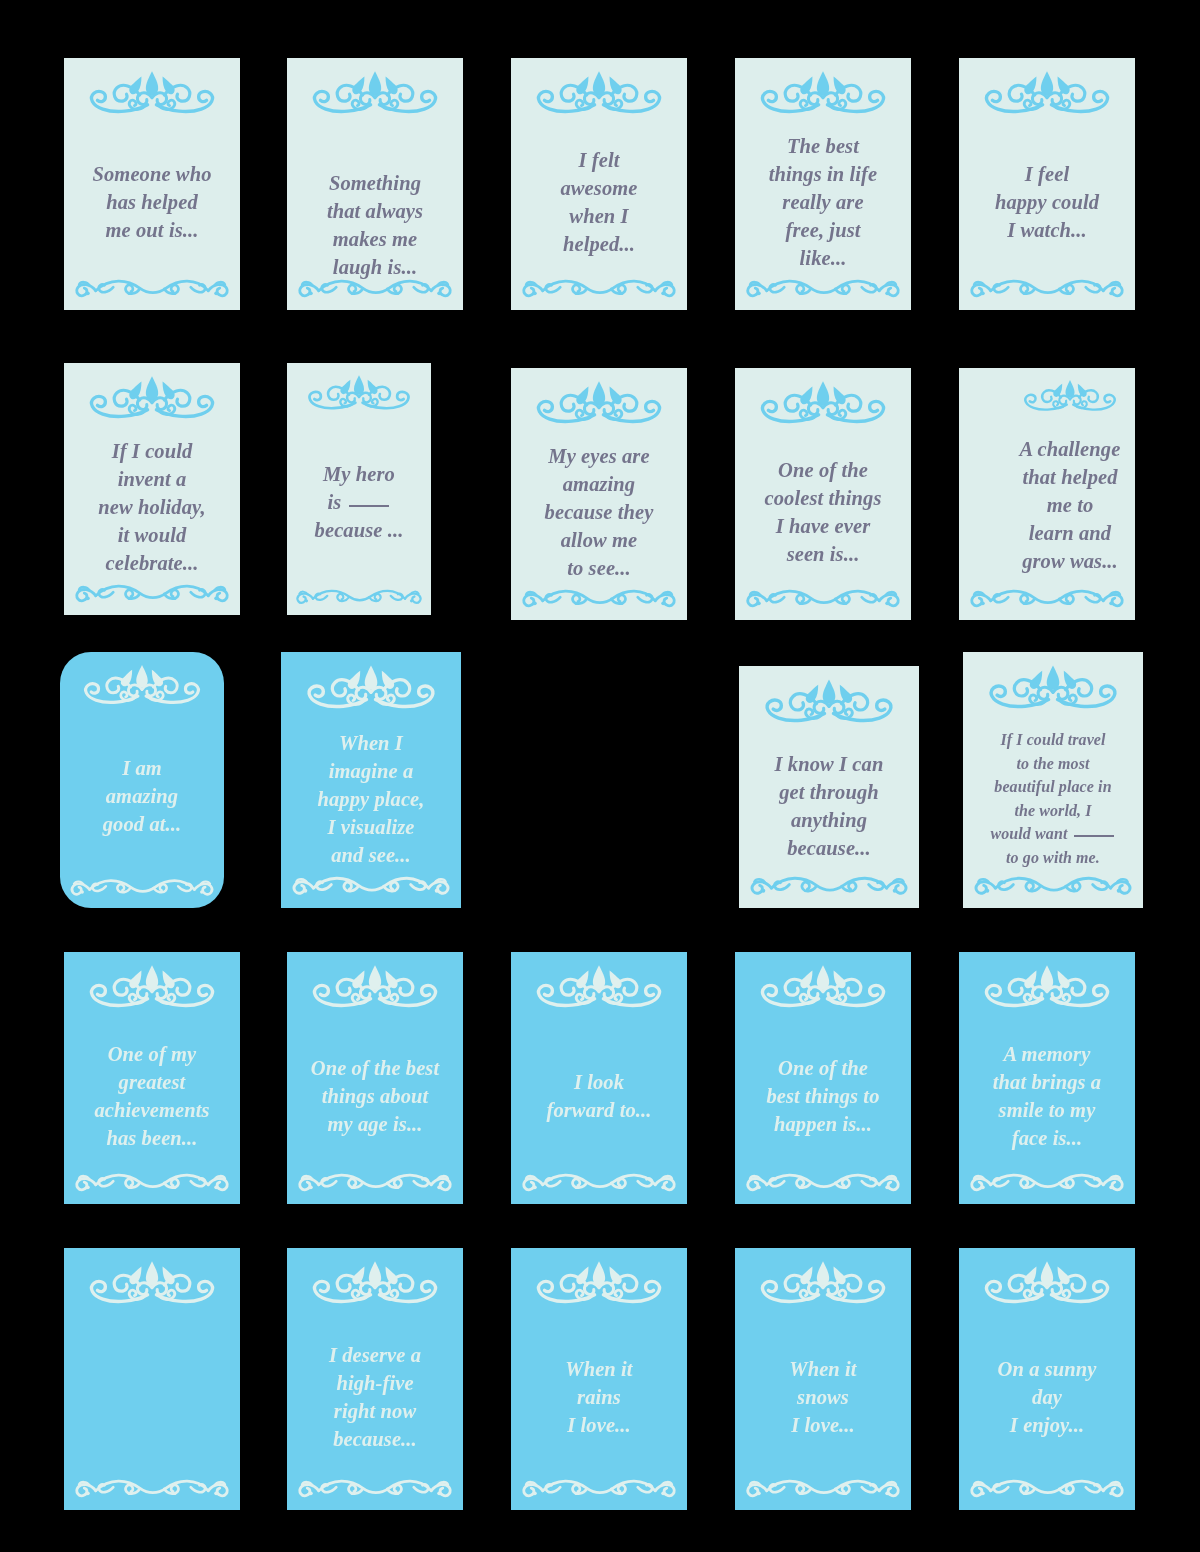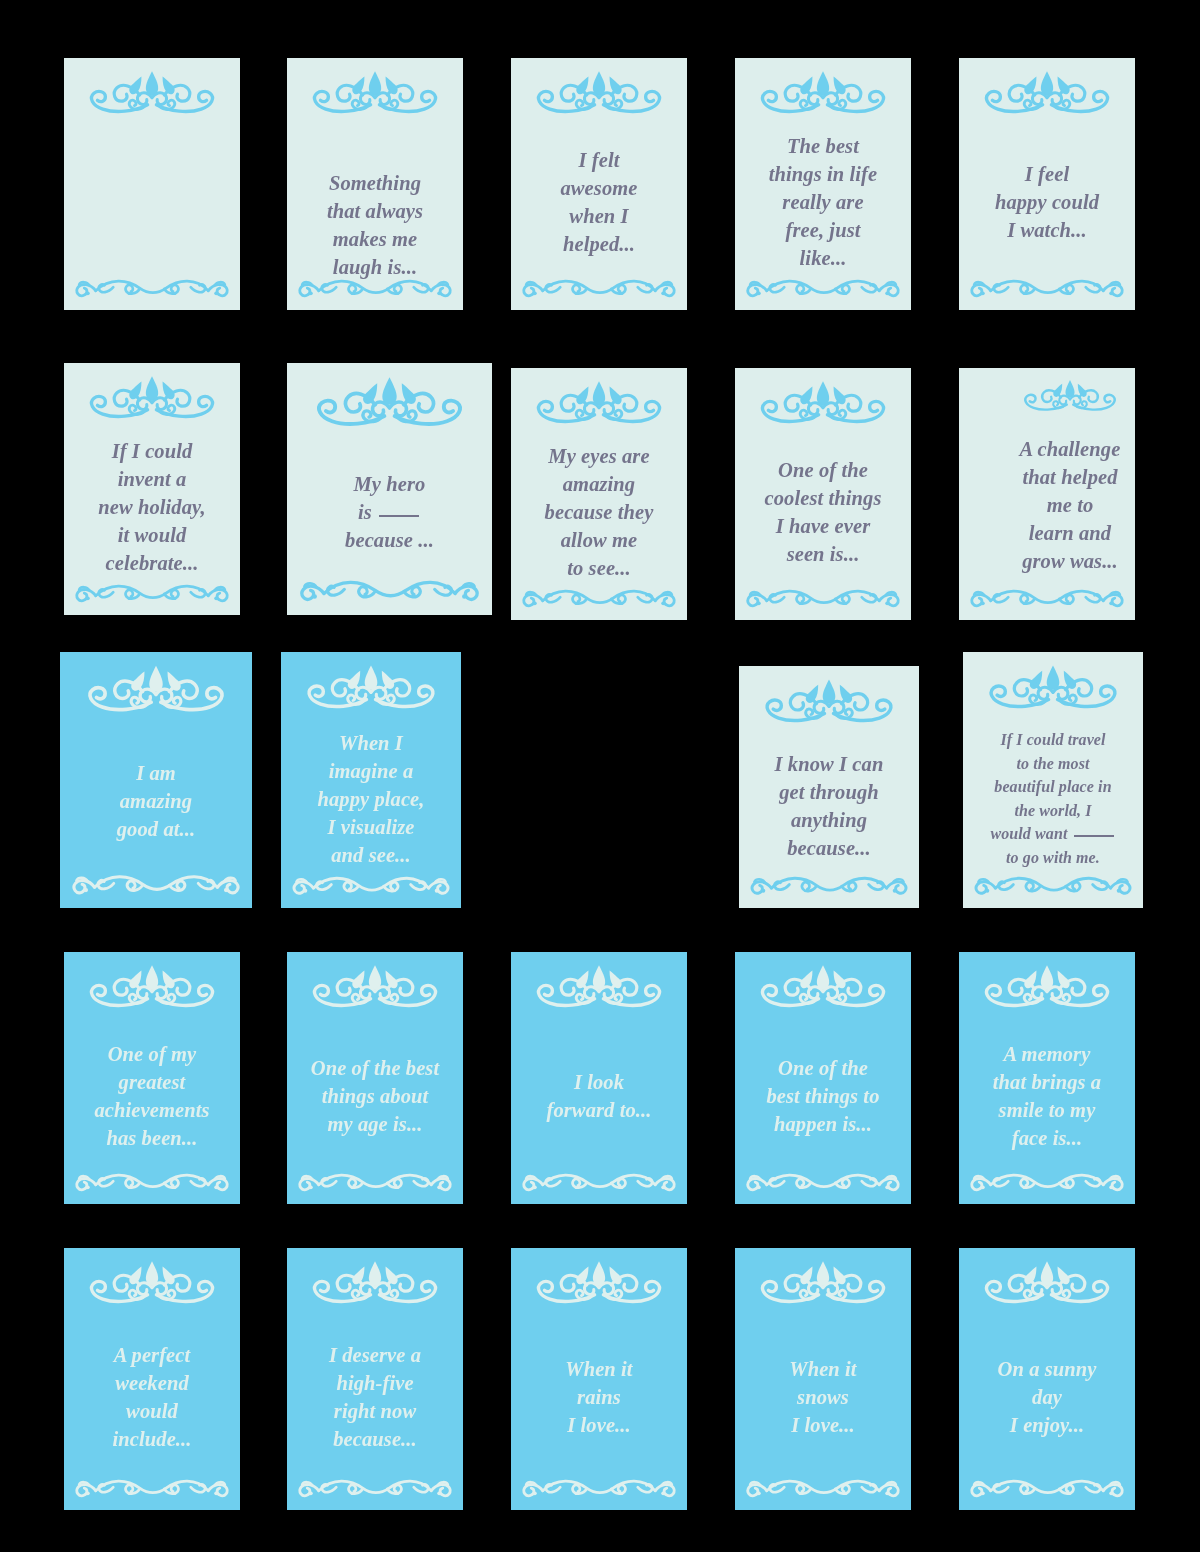--- a/index.html
+++ b/index.html
@@ -91,20 +91,25 @@
           <path d="M100 36 C96 30 90 29 86 32 C82 35 83 41 87 43 C91 45 95 42 94 38" stroke="#6fcfee" fill="none" stroke-linecap="round" stroke-width="3.4"></path>
           <path d="M100 36 C104 30 110 29 114 32 C118 35 117 41 113 43 C109 45 105 42 106 38" stroke="#6fcfee" fill="none" stroke-linecap="round" stroke-width="3.4"></path>
           <path d="M86 33 C78 22 66 19 60 25 C54 31 58 40 65 40 C70 40 73 36 71 32" stroke="#6fcfee" fill="none" stroke-linecap="round" stroke-width="3.6"></path>
           <path d="M114 33 C122 22 134 19 140 25 C146 31 142 40 135 40 C130 40 127 36 129 32" stroke="#6fcfee" fill="none" stroke-linecap="round" stroke-width="3.6"></path>
           <path d="M95 44 C80 52 58 54 44 49 C32 45 28 36 34 31 C39 27 47 29 47 35 C47 40 42 42 38 39" stroke="#6fcfee" fill="none" stroke-linecap="round" stroke-width="3.8"></path>
           <path d="M105 44 C120 52 142 54 156 49 C168 45 172 36 166 31 C161 27 153 29 153 35 C153 40 158 42 162 39" stroke="#6fcfee" fill="none" stroke-linecap="round" stroke-width="3.8"></path>
           <path d="M92 45 C88 50 80 51 76 47 C72 43 75 38 79 39 C82 40 83 44 80 45" stroke="#6fcfee" fill="none" stroke-linecap="round" stroke-width="3.2"></path>
           <path d="M108 45 C112 50 120 51 124 47 C128 43 125 38 121 39 C118 40 117 44 120 45" stroke="#6fcfee" fill="none" stroke-linecap="round" stroke-width="3.2"></path>
         </svg>
       </div>
+      <div class="card-text">
+        <span class="ln">Someone who</span>
+        <span class="ln">has helped</span>
+        <span class="ln">me out is...</span>
+      </div>
       <div style="position: absolute; left: 0px; bottom: 6px; width: 100%;">
         <svg class="orn-bottom" viewBox="0 0 200 34" preserveAspectRatio="xMidYMid meet" aria-hidden="true" style="position: static;">
           <path d="M36 19 C52 4 72 6 86 16 C96 23 106 23 116 16 C130 6 150 4 164 19" stroke="#6fcfee" fill="none" stroke-linecap="round" stroke-width="3.2"></path>
           <path d="M86 17 C82 23 74 24 71 20 C68 16 72 11 76 13 C79 15 79 19 76 20" stroke="#6fcfee" fill="none" stroke-linecap="round" stroke-width="3"></path>
           <path d="M114 17 C118 23 126 24 129 20 C132 16 128 11 124 13 C121 15 121 19 124 20" stroke="#6fcfee" fill="none" stroke-linecap="round" stroke-width="3"></path>
           <path d="M36 19 C30 11 20 10 16 15 C12 20 17 27 23 24 C27 22 27 17 23 16" stroke="#6fcfee" fill="none" stroke-linecap="round" stroke-width="3.2"></path>
           <path d="M29 13 C26 8 19 8 17 12" stroke="#6fcfee" fill="none" stroke-linecap="round" stroke-width="2.6"></path>
           <circle cx="27" cy="22" r="2.2" fill="#6fcfee"></circle>
           <path d="M164 19 C170 11 180 10 184 15 C188 20 183 27 177 24 C173 22 173 17 177 16" stroke="#6fcfee" fill="none" stroke-linecap="round" stroke-width="3.2"></path>
           <path d="M171 13 C174 8 181 8 183 12" stroke="#6fcfee" fill="none" stroke-linecap="round" stroke-width="2.6"></path>
@@ -298,21 +303,21 @@
           <path d="M29 13 C26 8 19 8 17 12" stroke="#6fcfee" fill="none" stroke-linecap="round" stroke-width="2.6"></path>
           <circle cx="27" cy="22" r="2.2" fill="#6fcfee"></circle>
           <path d="M164 19 C170 11 180 10 184 15 C188 20 183 27 177 24 C173 22 173 17 177 16" stroke="#6fcfee" fill="none" stroke-linecap="round" stroke-width="3.2"></path>
           <path d="M171 13 C174 8 181 8 183 12" stroke="#6fcfee" fill="none" stroke-linecap="round" stroke-width="2.6"></path>
           <circle cx="173" cy="22" r="2.2" fill="#6fcfee"></circle>
           <path d="M56 15 C50 22 42 22 40 18 C38 14 43 10 46 13" stroke="#6fcfee" fill="none" stroke-linecap="round" stroke-width="3"></path>
           <path d="M144 15 C150 22 158 22 160 18 C162 14 157 10 154 13" stroke="#6fcfee" fill="none" stroke-linecap="round" stroke-width="3"></path>
         </svg>
       </div>
     </div>
-    <div class="card light size-lg" style="left: 287px; top: 363px; width: 205px; height: 252px;">
+    <div class="card light size-lg" style="left: 287px; top: 363px; width: 144px; height: 252px;">
       <div style="width: 100%; padding-top: 8px;">
         <svg class="orn-top" viewBox="0 0 200 62" preserveAspectRatio="xMidYMid meet" aria-hidden="true">
           <path d="M100 6 C104 14 107 20 107 25 C107 30 104 33 100 33 C96 33 93 30 93 25 C93 20 96 14 100 6 Z" fill="#6fcfee"></path>
           <path d="M88 12 C88 19 87 25 84 29 C81 33 77 33 75 30 C73 27 75 23 79 20 C82 17 85 14 88 12 Z" fill="#6fcfee"></path>
           <path d="M112 12 C112 19 113 25 116 29 C119 33 123 33 125 30 C127 27 125 23 121 20 C118 17 115 14 112 12 Z" fill="#6fcfee"></path>
           <path d="M100 36 C96 30 90 29 86 32 C82 35 83 41 87 43 C91 45 95 42 94 38" stroke="#6fcfee" fill="none" stroke-linecap="round" stroke-width="3.4"></path>
           <path d="M100 36 C104 30 110 29 114 32 C118 35 117 41 113 43 C109 45 105 42 106 38" stroke="#6fcfee" fill="none" stroke-linecap="round" stroke-width="3.4"></path>
           <path d="M86 33 C78 22 66 19 60 25 C54 31 58 40 65 40 C70 40 73 36 71 32" stroke="#6fcfee" fill="none" stroke-linecap="round" stroke-width="3.6"></path>
           <path d="M114 33 C122 22 134 19 140 25 C146 31 142 40 135 40 C130 40 127 36 129 32" stroke="#6fcfee" fill="none" stroke-linecap="round" stroke-width="3.6"></path>
           <path d="M95 44 C80 52 58 54 44 49 C32 45 28 36 34 31 C39 27 47 29 47 35 C47 40 42 42 38 39" stroke="#6fcfee" fill="none" stroke-linecap="round" stroke-width="3.8"></path>
@@ -451,21 +456,21 @@
           <path d="M29 13 C26 8 19 8 17 12" stroke="#6fcfee" fill="none" stroke-linecap="round" stroke-width="2.6"></path>
           <circle cx="27" cy="22" r="2.2" fill="#6fcfee"></circle>
           <path d="M164 19 C170 11 180 10 184 15 C188 20 183 27 177 24 C173 22 173 17 177 16" stroke="#6fcfee" fill="none" stroke-linecap="round" stroke-width="3.2"></path>
           <path d="M171 13 C174 8 181 8 183 12" stroke="#6fcfee" fill="none" stroke-linecap="round" stroke-width="2.6"></path>
           <circle cx="173" cy="22" r="2.2" fill="#6fcfee"></circle>
           <path d="M56 15 C50 22 42 22 40 18 C38 14 43 10 46 13" stroke="#6fcfee" fill="none" stroke-linecap="round" stroke-width="3"></path>
           <path d="M144 15 C150 22 158 22 160 18 C162 14 157 10 154 13" stroke="#6fcfee" fill="none" stroke-linecap="round" stroke-width="3"></path>
         </svg>
       </div>
     </div>
-    <div class="card blue size-lg" style="left: 60px; top: 652px; width: 192px; height: 256px;">
+    <div class="card blue size-lg" style="left: 60px; top: 652px; width: 164px; height: 256px; border-radius: 31px;">
       <div style="width: 100%; padding-top: 8px;">
         <svg class="orn-top" viewBox="0 0 200 62" preserveAspectRatio="xMidYMid meet" aria-hidden="true">
           <path d="M100 6 C104 14 107 20 107 25 C107 30 104 33 100 33 C96 33 93 30 93 25 C93 20 96 14 100 6 Z" fill="#dff0ee"></path>
           <path d="M88 12 C88 19 87 25 84 29 C81 33 77 33 75 30 C73 27 75 23 79 20 C82 17 85 14 88 12 Z" fill="#dff0ee"></path>
           <path d="M112 12 C112 19 113 25 116 29 C119 33 123 33 125 30 C127 27 125 23 121 20 C118 17 115 14 112 12 Z" fill="#dff0ee"></path>
           <path d="M100 36 C96 30 90 29 86 32 C82 35 83 41 87 43 C91 45 95 42 94 38" stroke="#dff0ee" fill="none" stroke-linecap="round" stroke-width="3.4"></path>
           <path d="M100 36 C104 30 110 29 114 32 C118 35 117 41 113 43 C109 45 105 42 106 38" stroke="#dff0ee" fill="none" stroke-linecap="round" stroke-width="3.4"></path>
           <path d="M86 33 C78 22 66 19 60 25 C54 31 58 40 65 40 C70 40 73 36 71 32" stroke="#dff0ee" fill="none" stroke-linecap="round" stroke-width="3.6"></path>
           <path d="M114 33 C122 22 134 19 140 25 C146 31 142 40 135 40 C130 40 127 36 129 32" stroke="#dff0ee" fill="none" stroke-linecap="round" stroke-width="3.6"></path>
           <path d="M95 44 C80 52 58 54 44 49 C32 45 28 36 34 31 C39 27 47 29 47 35 C47 40 42 42 38 39" stroke="#dff0ee" fill="none" stroke-linecap="round" stroke-width="3.8"></path>
@@ -807,26 +812,20 @@
           <path d="M100 36 C96 30 90 29 86 32 C82 35 83 41 87 43 C91 45 95 42 94 38" stroke="#dff0ee" fill="none" stroke-linecap="round" stroke-width="3.4"></path>
           <path d="M100 36 C104 30 110 29 114 32 C118 35 117 41 113 43 C109 45 105 42 106 38" stroke="#dff0ee" fill="none" stroke-linecap="round" stroke-width="3.4"></path>
           <path d="M86 33 C78 22 66 19 60 25 C54 31 58 40 65 40 C70 40 73 36 71 32" stroke="#dff0ee" fill="none" stroke-linecap="round" stroke-width="3.6"></path>
           <path d="M114 33 C122 22 134 19 140 25 C146 31 142 40 135 40 C130 40 127 36 129 32" stroke="#dff0ee" fill="none" stroke-linecap="round" stroke-width="3.6"></path>
           <path d="M95 44 C80 52 58 54 44 49 C32 45 28 36 34 31 C39 27 47 29 47 35 C47 40 42 42 38 39" stroke="#dff0ee" fill="none" stroke-linecap="round" stroke-width="3.8"></path>
           <path d="M105 44 C120 52 142 54 156 49 C168 45 172 36 166 31 C161 27 153 29 153 35 C153 40 158 42 162 39" stroke="#dff0ee" fill="none" stroke-linecap="round" stroke-width="3.8"></path>
           <path d="M92 45 C88 50 80 51 76 47 C72 43 75 38 79 39 C82 40 83 44 80 45" stroke="#dff0ee" fill="none" stroke-linecap="round" stroke-width="3.2"></path>
           <path d="M108 45 C112 50 120 51 124 47 C128 43 125 38 121 39 C118 40 117 44 120 45" stroke="#dff0ee" fill="none" stroke-linecap="round" stroke-width="3.2"></path>
         </svg>
       </div>
-      <div class="card-text">
-        <span class="ln">A perfect</span>
-        <span class="ln">weekend</span>
-        <span class="ln">would</span>
-        <span class="ln">include...</span>
-      </div>
       <div style="position: absolute; left: 0px; bottom: 6px; width: 100%;">
         <svg class="orn-bottom" viewBox="0 0 200 34" preserveAspectRatio="xMidYMid meet" aria-hidden="true" style="position: static;">
           <path d="M36 19 C52 4 72 6 86 16 C96 23 106 23 116 16 C130 6 150 4 164 19" stroke="#dff0ee" fill="none" stroke-linecap="round" stroke-width="3.2"></path>
           <path d="M86 17 C82 23 74 24 71 20 C68 16 72 11 76 13 C79 15 79 19 76 20" stroke="#dff0ee" fill="none" stroke-linecap="round" stroke-width="3"></path>
           <path d="M114 17 C118 23 126 24 129 20 C132 16 128 11 124 13 C121 15 121 19 124 20" stroke="#dff0ee" fill="none" stroke-linecap="round" stroke-width="3"></path>
           <path d="M36 19 C30 11 20 10 16 15 C12 20 17 27 23 24 C27 22 27 17 23 16" stroke="#dff0ee" fill="none" stroke-linecap="round" stroke-width="3.2"></path>
           <path d="M29 13 C26 8 19 8 17 12" stroke="#dff0ee" fill="none" stroke-linecap="round" stroke-width="2.6"></path>
           <circle cx="27" cy="22" r="2.2" fill="#dff0ee"></circle>
           <path d="M164 19 C170 11 180 10 184 15 C188 20 183 27 177 24 C173 22 173 17 177 16" stroke="#dff0ee" fill="none" stroke-linecap="round" stroke-width="3.2"></path>
           <path d="M171 13 C174 8 181 8 183 12" stroke="#dff0ee" fill="none" stroke-linecap="round" stroke-width="2.6"></path>

